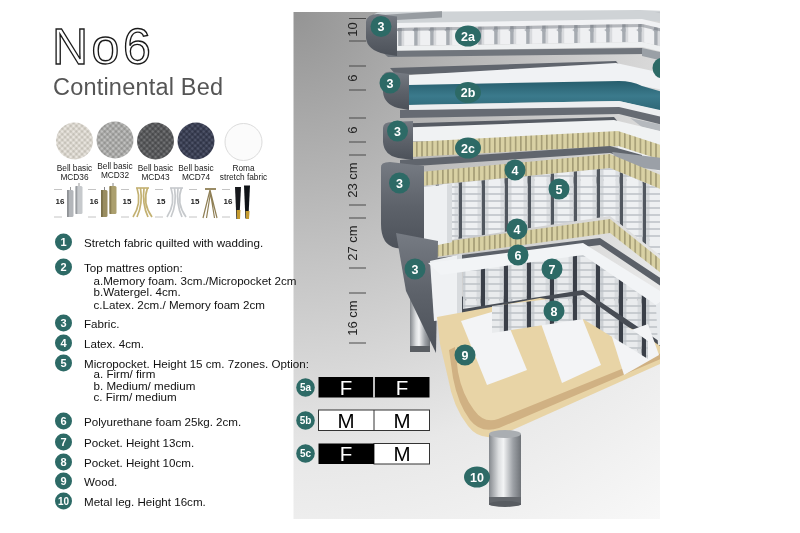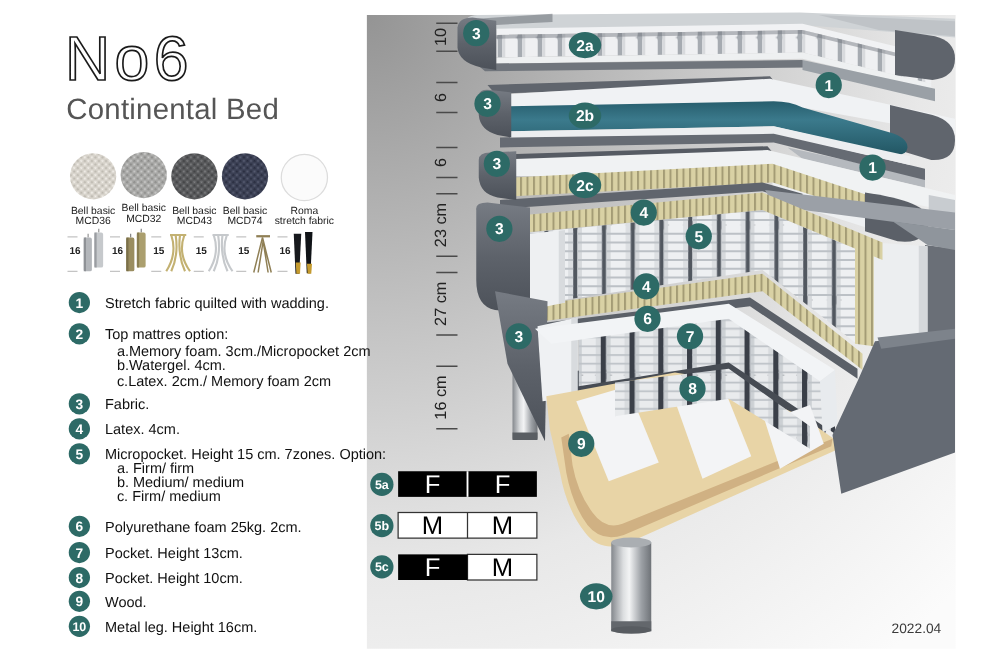--- a/index.html
+++ b/index.html
@@ -1,16 +1,16 @@
 <!DOCTYPE html>
 <html><head>
 <meta charset="utf-8">
 <style>
 html,body{margin:0;padding:0;background:#fff}
-.wrap{position:relative;width:800px;height:533px;overflow:hidden;font-family:"Liberation Sans",sans-serif;-webkit-font-smoothing:antialiased}
+.wrap{position:relative;width:660px;height:533px;overflow:hidden;font-family:"Liberation Sans",sans-serif;-webkit-font-smoothing:antialiased}
 svg{position:absolute;top:0;left:0}
 </style>
 </head>
 <body>
 <div class="wrap">
 <svg width="800" height="533" viewBox="0 0 800 533">
 <defs>
 <radialGradient id="bgG" gradientUnits="userSpaceOnUse" cx="293" cy="12" r="660">
 <stop offset="0" stop-color="#949494"></stop>
 <stop offset="0.38" stop-color="#c4c4c4"></stop>

